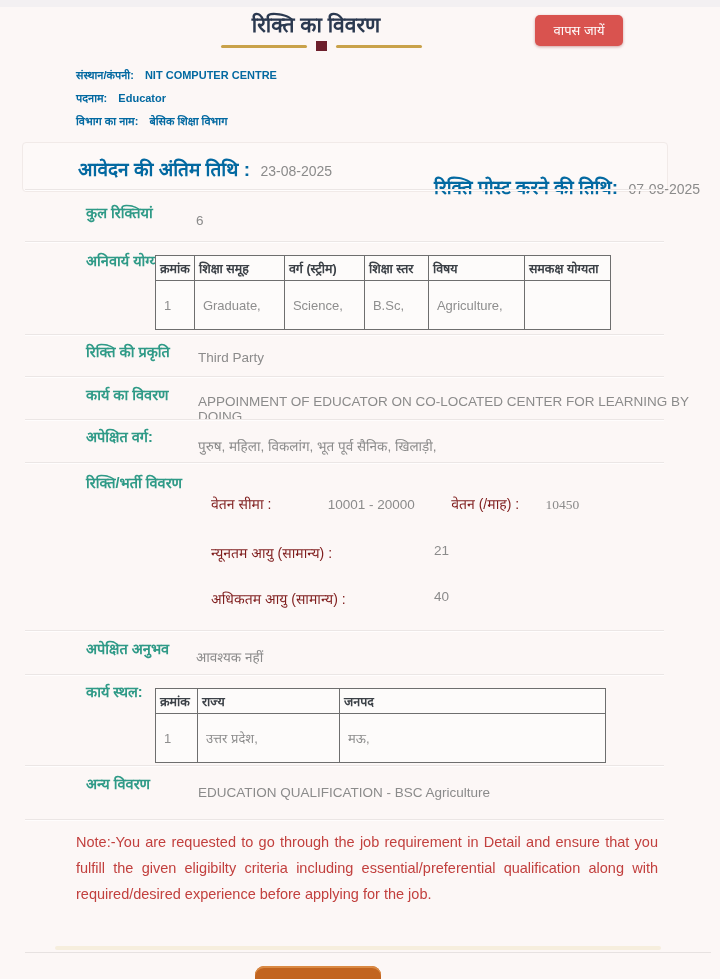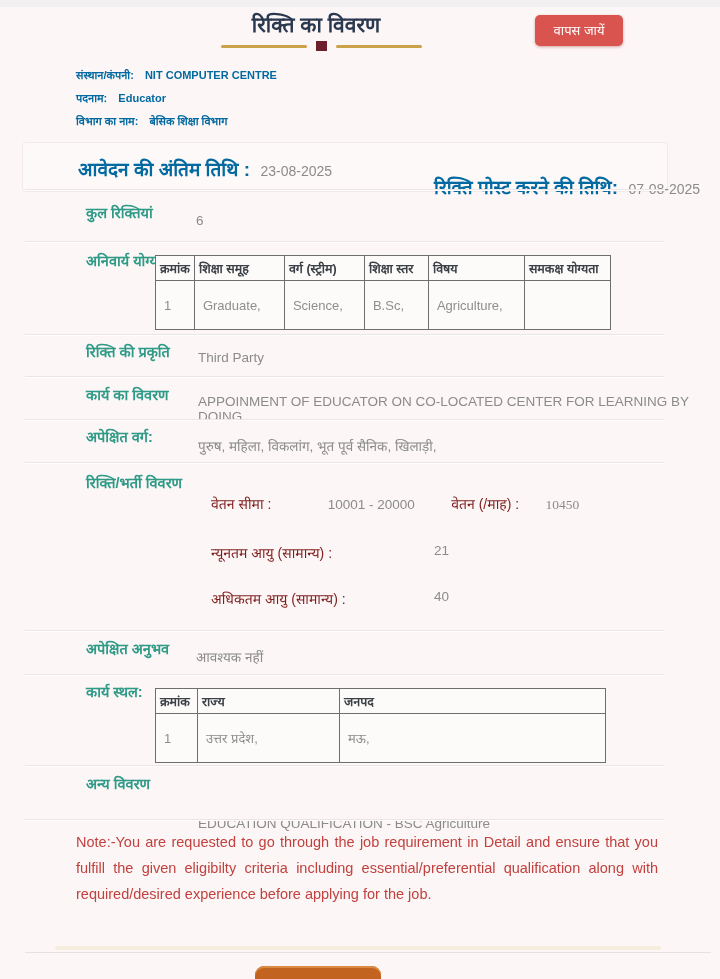--- a/index.html
+++ b/index.html
@@ -220,21 +220,21 @@
           <td>1</td>
           <td>उत्तर प्रदेश,</td>
           <td>मऊ,</td>
         </tr>
       </tbody>
   </table>
 
   <div class="abs divider" style="top:765px;"></div>
 
   <div class="abs lbl-teal" style="left:40px;top:773px;">अन्य विवरण</div>
-  <div class="abs val-gray" style="left:152px;top:816px;">EDUCATION QUALIFICATION - BSC Agriculture</div>
+  <div class="abs val-gray" style="left:152px;top:785px;">EDUCATION QUALIFICATION - BSC Agriculture</div>
 
   <div class="abs divider" style="top:819px;"></div>
 
   <div class="abs note">Note:-You are requested to go through the job requirement in Detail and ensure that you fulfill the given eligibilty criteria including essential/preferential qualification along with required/desired experience before applying for the job.</div>
 
   <div class="abs bottom-band"></div>
   <div class="abs bottom-line"></div>
 
   <button class="abs bottom-btn"></button>
 

